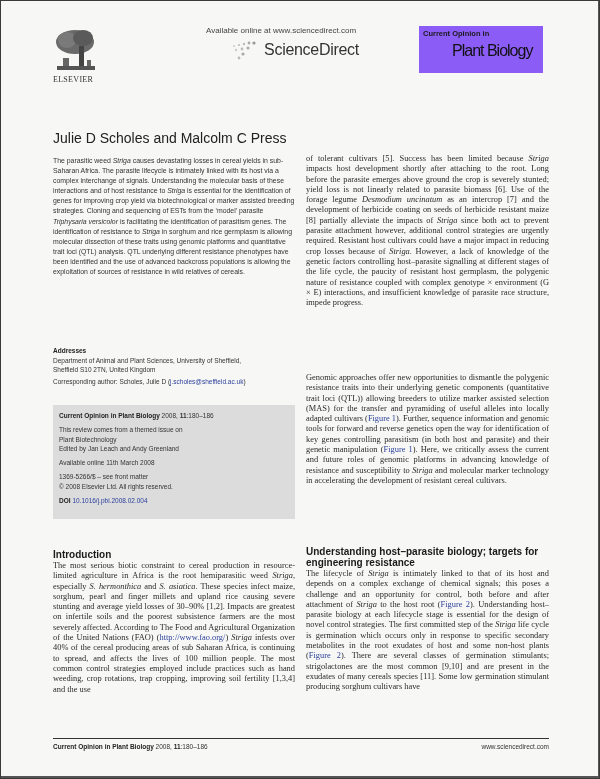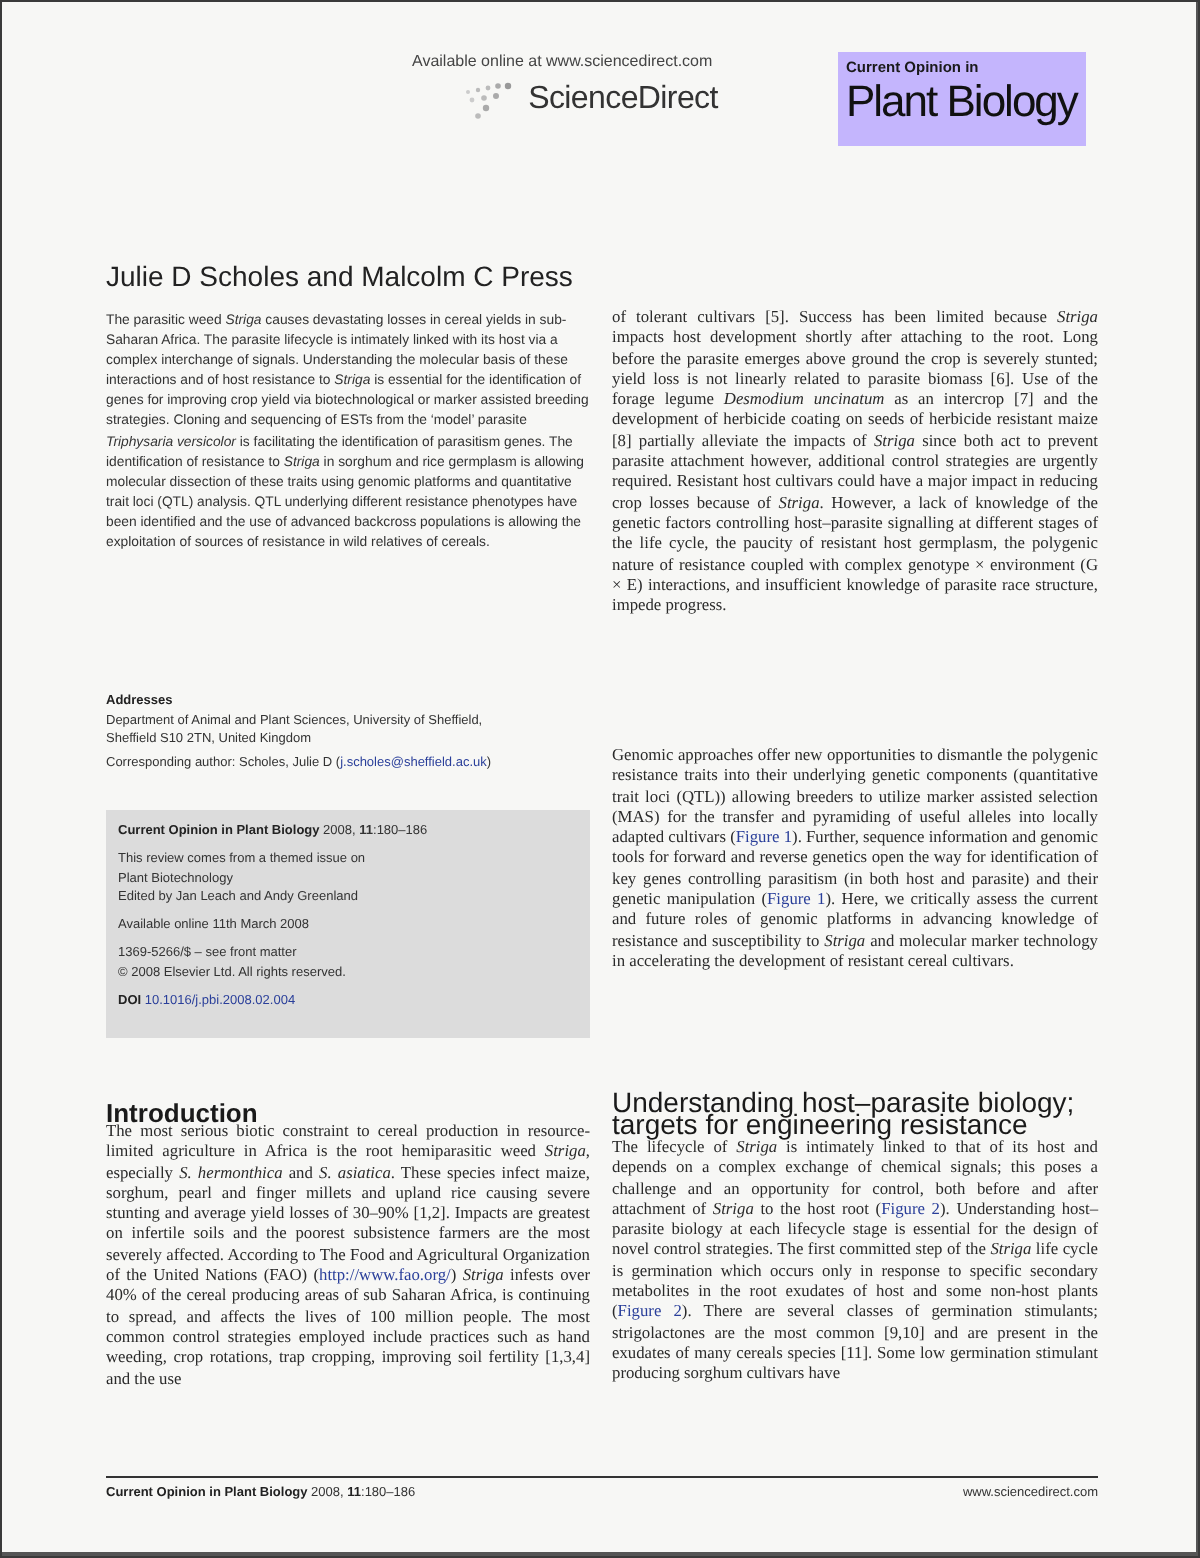--- a/index.html
+++ b/index.html
@@ -23,26 +23,26 @@
   .elsevier-text { font-family: "Liberation Serif", serif; font-size: 8px; letter-spacing: 0.3px; color:#333; margin-top: 1px; text-align:left; }
 
   .sd-block { position: absolute; left: 205px; top: 25px; width: 175px; }
   .sd-avail { font-family: "Liberation Sans", sans-serif; font-size: 8px; color:#444; text-align:left; }
   .sd-logo { display:flex; align-items:center; justify-content:center; margin-top: 4px; }
   .sd-dots { width: 32px; height: 22px; margin-right: 4px; }
   .sd-name { font-family: "Liberation Sans", sans-serif; font-size: 16px; color:#333; letter-spacing: -0.3px; }
 
   .journal-badge {
     position: absolute; left: 418px; top: 25px; width: 124px; height: 47px;
-    background: #c4b5fd;
+    background: #8b5cf6;
     font-family: "Liberation Sans", sans-serif;
     box-sizing: border-box; padding: 3px 4px;
   }
   .journal-badge .small { font-size: 7.5px; font-weight: bold; color:#1a1a1a; }
-  .journal-badge .big { font-size: 22px; color:#111; letter-spacing: -1px; line-height: 24px; margin-top: 1px; }
+  .journal-badge .big { font-size: 16px; color:#111; letter-spacing: -1px; line-height: 24px; margin-top: 1px; margin-left: 29px; }
 
   .title {
     position: absolute; left: 52px; top: 90px; width: 480px;
     font-family: "Liberation Sans", sans-serif; font-weight: bold;
     font-size: 15px; line-height: 18px; color:#1a1a1a;
   }
   .authors {
     position: absolute; left: 52px; top: 129px;
     font-family: "Liberation Sans", sans-serif; font-size: 14px; color:#222;
   }
@@ -71,40 +71,53 @@
   .infobox .doi-label { font-weight: bold; color:#222; }
 
   .body-text {
     font-family: "Liberation Serif", serif; font-size: 8.4px; line-height: 10.3px; color:#2a2a2a;
     text-align: justify; margin: 0;
   }
   .right-p1 { top: 153px; }
   .right-p2 { top: 372px; }
   .h-intro {
     position: absolute; left: 52px; top: 548px;
-    font-family: "Liberation Sans", sans-serif; font-weight: bold; font-size: 13px; color:#1a1a1a;
+    font-family: "Liberation Sans", sans-serif; font-weight: bold; font-size: 10px; color:#1a1a1a;
   }
   .intro-body { top: 560px; }
   .h-understanding {
     position: absolute; left: 305px; top: 545px; width: 243px;
-    font-family: "Liberation Sans", sans-serif; font-weight: normal; font-size: 14px; line-height: 11px; color:#1a1a1a;
+    font-family: "Liberation Sans", sans-serif; font-weight: bold; font-size: 10px; line-height: 11px; color:#1a1a1a;
   }
   .understanding-body { top: 568px; }
 
   .footer-rule { position: absolute; left: 52px; top: 737px; width: 496px; height: 1px; background:#333; }
   .footer-left { position: absolute; left: 52px; top: 742px; font-family: "Liberation Sans", sans-serif; font-size: 6.5px; color:#333; }
   .footer-left b { color:#222; }
   .footer-right { position: absolute; left: 440px; width: 108px; text-align:right; top: 742px; font-family: "Liberation Sans", sans-serif; font-size: 6.5px; color:#333; }
   i { font-style: italic; }
 </style>
 </head>
 <body>
 
 <div class="page">
 
+  <div class="elsevier-logo">
+    <svg class="elsevier-tree" viewBox="0 0 46 46">
+      <rect x="0" y="0" width="46" height="46" fill="#f7f7f5"></rect>
+      <ellipse cx="22" cy="14" rx="19" ry="12" fill="#6a6a6a"></ellipse>
+      <ellipse cx="14" cy="12" rx="9" ry="8" fill="#7a7a7a"></ellipse>
+      <ellipse cx="30" cy="10" rx="10" ry="8" fill="#5a5a5a"></ellipse>
+      <rect x="26" y="18" width="5" height="22" fill="#444"></rect>
+      <rect x="4" y="38" width="38" height="4" fill="#555"></rect>
+      <rect x="10" y="30" width="6" height="8" fill="#666"></rect>
+      <rect x="34" y="32" width="4" height="6" fill="#666"></rect>
+    </svg>
+    <div class="elsevier-text">ELSEVIER</div>
+  </div>
 
   <div class="sd-block">
     <div class="sd-avail">Available online at www.sciencedirect.com</div>
     <div class="sd-logo">
       <svg class="sd-dots" viewBox="0 0 32 22">
         <circle cx="26" cy="4" r="1.6" fill="#999"></circle>
           <circle cx="21" cy="4" r="1.4" fill="#aaa"></circle>
         <circle cx="16" cy="5" r="1.2" fill="#bbb"></circle>
           <circle cx="11" cy="6" r="1.1" fill="#bbb"></circle>
         <circle cx="6" cy="7" r="1" fill="#ccc"></circle>

